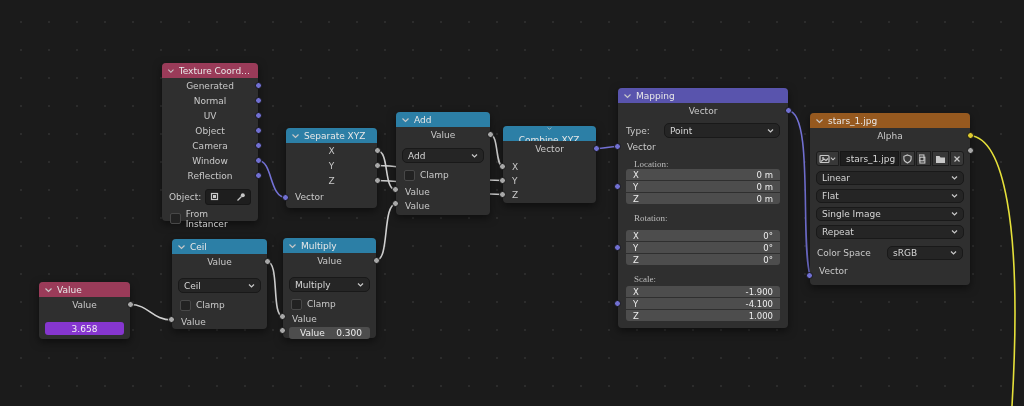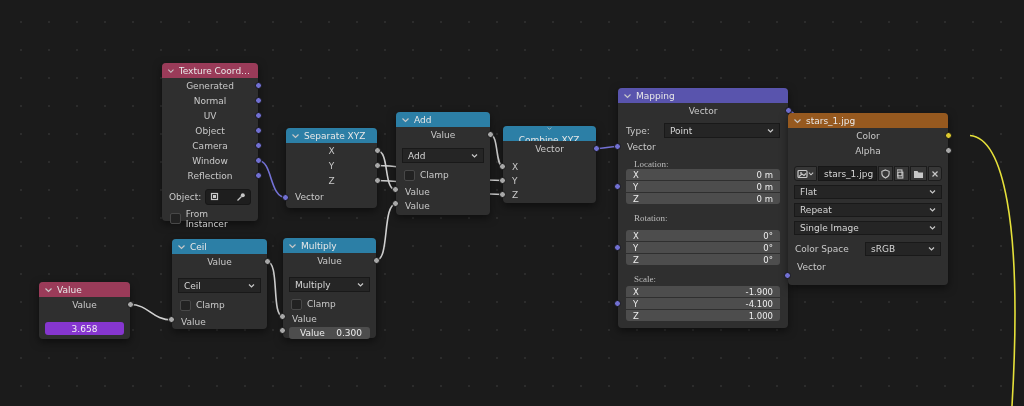--- a/index.html
+++ b/index.html
@@ -15,21 +15,21 @@
   .node{position:absolute;z-index:2;background:#2f2f2f;border-radius:4px;
     box-shadow:0 3px 8px rgba(0,0,0,.5);}
   .hdr{height:15px;display:flex;align-items:center;gap:4px;padding:0 6px 0 5px;
     border-radius:4px 4px 0 0;color:#e8e8e8;font-size:9px;white-space:nowrap;}
   .ttl{overflow:hidden;text-overflow:ellipsis;}
   .row{height:15px;display:flex;align-items:center;padding:0 9px;color:#c9c9c9;}
   .row.out{justify-content:center;}
   .sock{position:absolute;width:7px;height:7px;border-radius:50%;
     border:1px solid #141414;box-sizing:border-box;z-index:3;}
   .sock.right{right:-4px;} .sock.left{left:-4px;}
-  .dd{height:13px;background:#252525;border:1px solid #191919;border-radius:0;
+  .dd{height:13px;background:#252525;border:1px solid #191919;border-radius:5px;
     display:flex;align-items:center;justify-content:space-between;
     padding:0 5px;color:#d6d6d6;text-align:center;}
   .chkrow{display:flex;align-items:center;gap:5px;padding:0 8px;color:#c9c9c9;}
   .chk{width:9px;height:9px;background:#222;border:1px solid #484848;border-radius:2px;}
   .seclbl{height:11px;display:flex;align-items:center;padding:0 16px;color:#bdbdbd;font-family:Liberation Serif, serif;}
   .vgroup{margin:0 8px;}
   .vrow{height:11px;background:#4d4d4d;display:flex;align-items:center;
     justify-content:space-between;padding:0 7px;color:#ededed;margin-bottom:1px;font-size:8.5px;}
   .vrow:first-child{border-radius:3px 3px 0 0;}
   .vrow:last-child{border-radius:0 0 3px 3px;margin-bottom:0;}
@@ -270,30 +270,27 @@
         <span>1.000</span>
       </div>
   </div>
   <span class="sock right" style="top: 19px; background-color: rgb(113, 112, 210);"></span>
   <span class="sock left" style="top: 55px; background-color: rgb(113, 112, 210);"></span>
   <span class="sock left" style="top: 95px; background-color: rgb(113, 112, 210);"></span>
   <span class="sock left" style="top: 156px; background-color: rgb(113, 112, 210);"></span>
   <span class="sock left" style="top: 212px; background-color: rgb(113, 112, 210);"></span>
 </div>
 
-<div class="node" style="left:788px;top:113px;width:160px;height:172px">
+<div class="node" style="left:810px;top:113px;width:160px;height:172px">
   <div class="hdr" style="background-color: rgb(150, 89, 31);">
     <svg class="ic" width="9" height="8" viewBox="0 0 9 8">
         <polyline points="1.5,2.5 4.5,5.5 7.5,2.5"></polyline>
       </svg>
     <span class="ttl">stars_1.jpg</span>
   </div>
-  <div class="row out">
-      <span>Color</span>
-    </div>
   <div class="row out">
       <span>Alpha</span>
     </div>
   <div class="imgrow" style="margin-top:8px">
     <div class="ibtn first">
       <svg width="11" height="10" viewBox="0 0 11 10">
           <rect class="ic" x="1" y="1.5" width="9" height="7" rx="1"></rect>
           <circle class="icf" cx="4" cy="4" r="0.9"></circle>
           <polyline class="ic" points="2,7.5 5,5 7,6.5 9,4.5"></polyline>
         </svg>
@@ -319,34 +316,40 @@
         <svg width="11" height="10" viewBox="0 0 11 10">
           <path class="icf" d="M1,2 h3.5 l1,1.5 H10 V9 H1 Z"></path>
         </svg>
       </div>
     <div class="ibtn last">
         <svg class="ic" width="8" height="8" viewBox="0 0 8 8">
           <path d="M1.5,1.5 L6.5,6.5 M6.5,1.5 L1.5,6.5"></path>
         </svg>
       </div>
   </div>
+  <div class="dd" style="margin:5px 6px 0 6px;height:12px">
+    <span>Linear</span>
+    <svg class="ic" width="7" height="6" viewBox="0 0 7 6">
+        <polyline points="1,1.5 3.5,4 6,1.5"></polyline>
+      </svg>
+  </div>
   <div class="dd" style="margin:4px 6px 0 6px;height:12px">
     <span>Flat</span>
     <svg class="ic" width="7" height="6" viewBox="0 0 7 6">
         <polyline points="1,1.5 3.5,4 6,1.5"></polyline>
       </svg>
   </div>
   <div class="dd" style="margin:4px 6px 0 6px;height:12px">
+    <span>Single Image</span>
+    <svg class="ic" width="7" height="6" viewBox="0 0 7 6">
+        <polyline points="1,1.5 3.5,4 6,1.5"></polyline>
+      </svg>
+  </div>
+  <div class="dd" style="margin:4px 6px 0 6px;height:12px">
     <span>Repeat</span>
-    <svg class="ic" width="7" height="6" viewBox="0 0 7 6">
-        <polyline points="1,1.5 3.5,4 6,1.5"></polyline>
-      </svg>
-  </div>
-  <div class="dd" style="margin:4px 6px 0 6px;height:12px">
-    <span>Single Image</span>
     <svg class="ic" width="7" height="6" viewBox="0 0 7 6">
         <polyline points="1,1.5 3.5,4 6,1.5"></polyline>
       </svg>
   </div>
   <div class="csrow" style="margin-top:8px;height:12px">
     <span>Color Space</span>
     <div class="dd" style="width:64px;height:12px">
       <span>sRGB</span>
       <svg class="ic" width="7" height="6" viewBox="0 0 7 6">
           <polyline points="1,1.5 3.5,4 6,1.5"></polyline>

